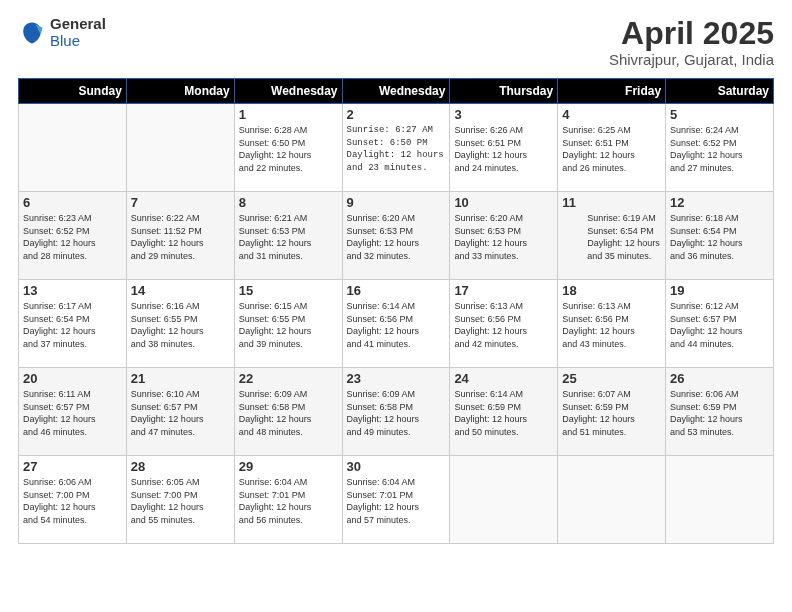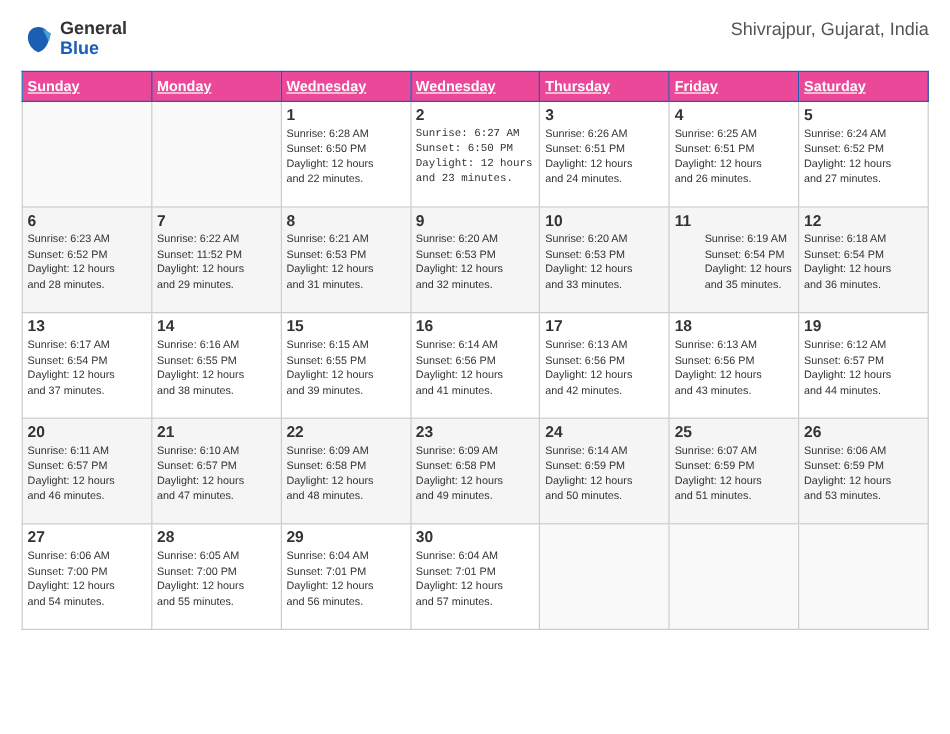--- a/index.html
+++ b/index.html
@@ -33,21 +33,21 @@
       flex-direction: column;
       line-height: 1.1;
     }
     .logo-general {
       font-size: 15px;
       font-weight: bold;
       color: #333;
     }
     .logo-blue {
       font-size: 15px;
-      font-weight: bold;
+      font-weight: normal;
       color: #1a5fb4;
     }
     .logo-icon {
       width: 28px;
       height: 28px;
     }
     .title-block {
       text-align: right;
     }
     .calendar-title {
@@ -59,28 +59,27 @@
     .calendar-subtitle {
       font-size: 15px;
       color: #555;
     }
     table {
       width: 100%;
       border-collapse: collapse;
       table-layout: fixed;
     }
     .col-header {
-      background: #ec4899;
+      background: #000000;
       color: #fff;
       font-size: 12px;
       font-weight: bold;
       padding: 5px 4px;
-      text-align: left;
+      text-align: right;
       border: 1px solid #1a5fb4;
-      text-decoration: underline;
     }
     td {
       border: 1px solid #ccc;
       vertical-align: top;
       padding: 3px 4px;
       font-size: 9.5px;
       color: #333;
       height: 88px;
     }
     td.empty {
@@ -112,20 +111,21 @@
         <path d="M16 4 C10 4 6 8 6 14 C6 20 10 26 16 28 C22 26 26 20 26 14 C26 8 22 4 16 4Z" fill="#1a5fb4"></path>
         <path d="M20 6 L28 10 L26 18 Z" fill="#4a9fd4"></path>
         <path d="M6 14 C6 8 10 4 16 4 C10 4 6 8 6 14Z" fill="#2a6fc4"></path>
       </svg>
       <div class="logo-text">
         <span class="logo-general">General</span>
         <span class="logo-blue">Blue</span>
       </div>
     </div>
     <div class="title-block">
+      <div class="calendar-title">April 2025</div>
       <div class="calendar-subtitle">Shivrajpur, Gujarat, India</div>
     </div>
   </div>
 
   <table>
     <thead>
       <tr>
         <th class="col-header">Sunday</th>
         <th class="col-header">Monday</th>
         <th class="col-header">Wednesday</th>

